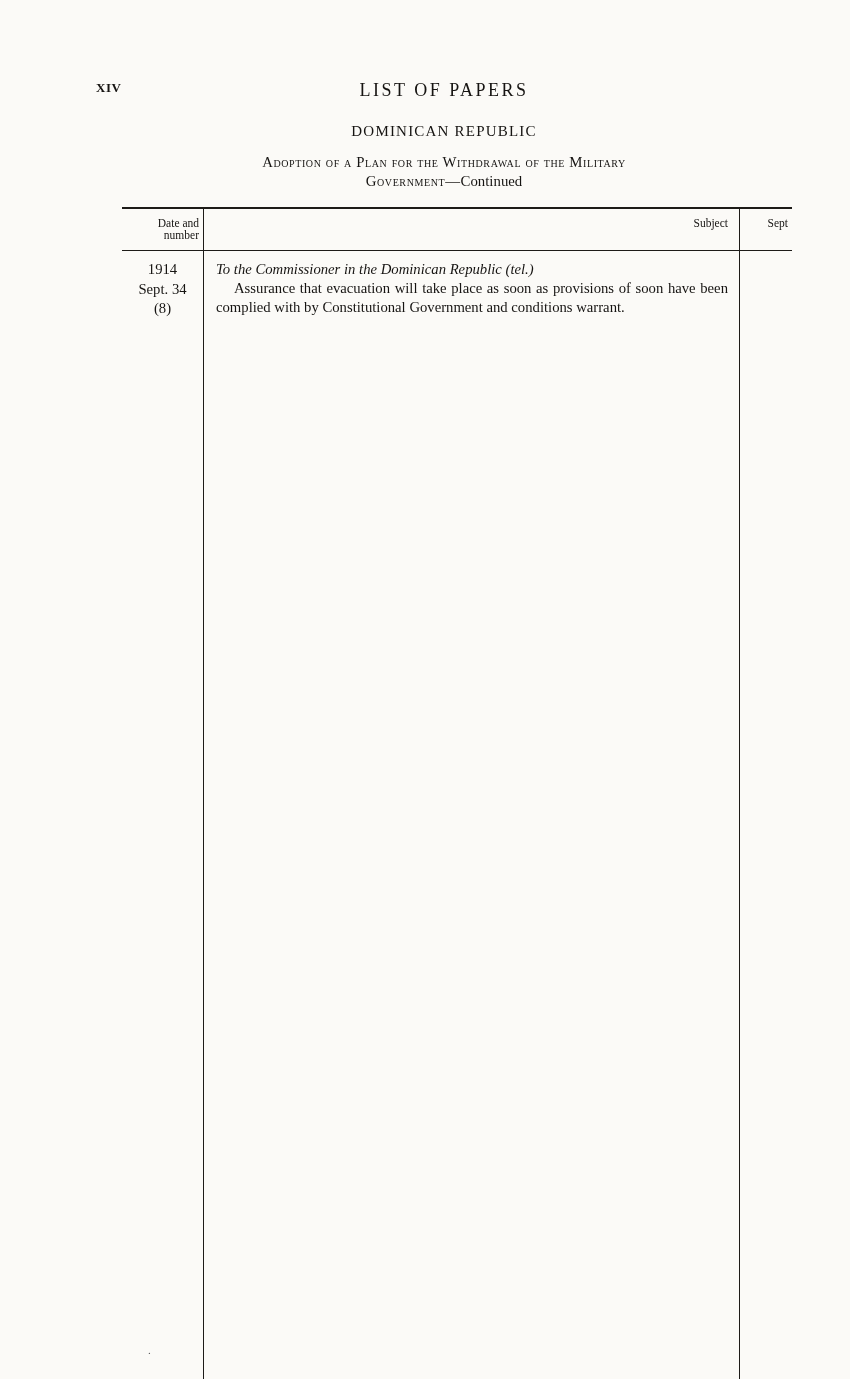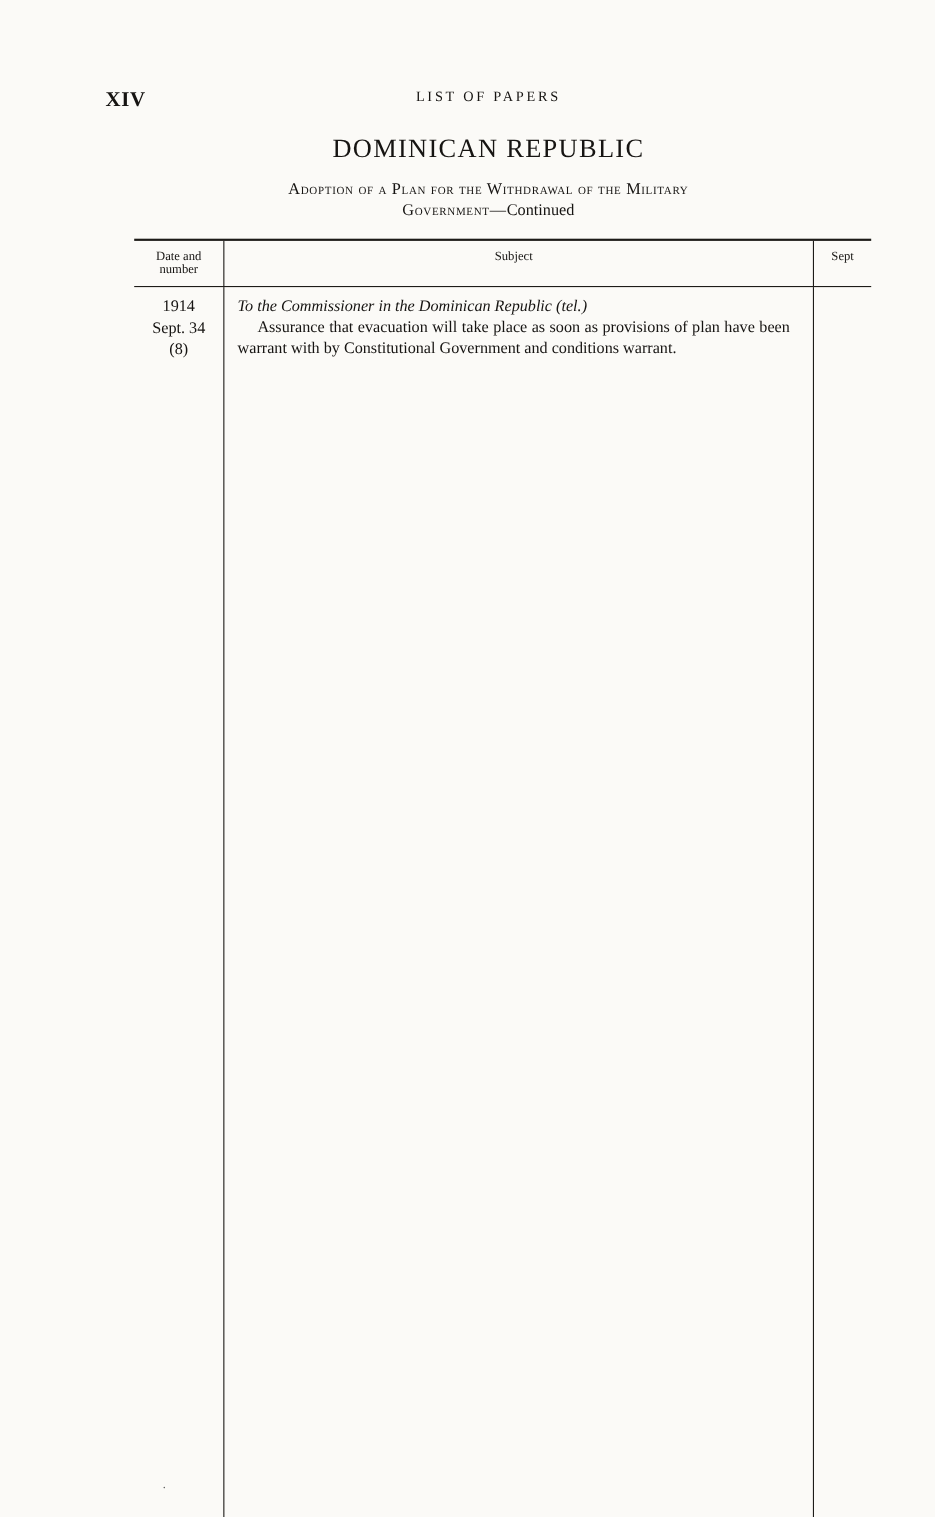--- a/index.html
+++ b/index.html
@@ -15,60 +15,60 @@
     width: 850px; height: 1379px;
     padding: 80px 58px 0 96px;
     overflow: hidden;
   }
   .content { width: 696px; }
 
   
   .runhead { position: relative; height: 20px; }
   .folio {
     position: absolute; left: 0; top: 0;
-    font-weight: bold; font-size: 19px; letter-spacing: 0.5px;
+    font-weight: bold; font-size: 13px; letter-spacing: 0.5px;
   }
   .runtitle {
-    text-align: center; font-size: 13px; letter-spacing: 2.5px;
+    text-align: center; font-size: 18px; letter-spacing: 2.5px;
   }
 
   
   .title {
     text-align: center; margin-top: 23px;
-    font-size: 24px; letter-spacing: 1.2px;
+    font-size: 15px; letter-spacing: 1.2px;
   }
   .subtitle {
     text-align: center; margin-top: 13px;
     font-size: 14.8px; line-height: 19px;
   }
   .sc { font-variant: small-caps; letter-spacing: 0.6px; text-align: right; }
   .cont { }
 
   
   .table {
     margin-top: 16px; margin-left: 26px;
     width: 670px;
     border-top: 2px solid #1d1b18;
   }
   .trow, .thead {
     display: grid;
     grid-template-columns: 81px 537px 52px;
   }
   .thead { border-bottom: 1.5px solid #1d1b18; }
-  .thead .cell { padding: 8px 4px 9px 4px; font-size: 11.5px; text-align: center; }
+  .thead .cell { padding: 8px 4px 9px 4px; font-size: 11.5px; text-align: right; }
   .cell.subject {
     border-left: 1px solid #1d1b18;
     border-right: 1px solid #1d1b18;
   }
   .trow .cell { padding-bottom: 10px; font-size: 14.7px; line-height: 19px; }
   .trow.first .cell { padding-top: 9px; }
   .cell.date { text-align: center; }
   .date-line { white-space: pre; }
   .year { margin-bottom: 1px; }
-  .cell.subject { padding-left: 12px; padding-right: 21px; }
+  .cell.subject { padding-left: 12px; padding-right: 11px; }
   .subj-head { font-style: italic; }
   .subj-body {
     text-align: justify;
     text-indent: 18px;
     hyphens: auto;
   }
   .cell.page { text-align: center; }
   .stray {
     position: absolute; left: 148px; top: 1344px;
     font-size: 11px; color: #555;
@@ -101,21 +101,21 @@
       </div>
 
       <div class="trow first">
         <div class="cell date">
           <div class="year">1914</div>
           <div class="date-line">Sept. 34</div>
           <div>(8)</div>
         </div>
         <div class="cell subject">
           <div class="subj-head">To the Commissioner in the Dominican Republic (tel.)</div>
-          <div class="subj-body">Assurance that evacuation will take place as soon as provisions of plan have been warrant with by Constitutional Government and conditions warrant.</div>
+          <div class="subj-body">Assurance that evacuation will take place as soon as provisions of soon have been complied with by Constitutional Government and conditions warrant.</div>
         </div>
         <div class="cell page">59</div>
       </div>
 
     </div>
   </div>
 
   <div class="stray">.</div>
 </div>
 

